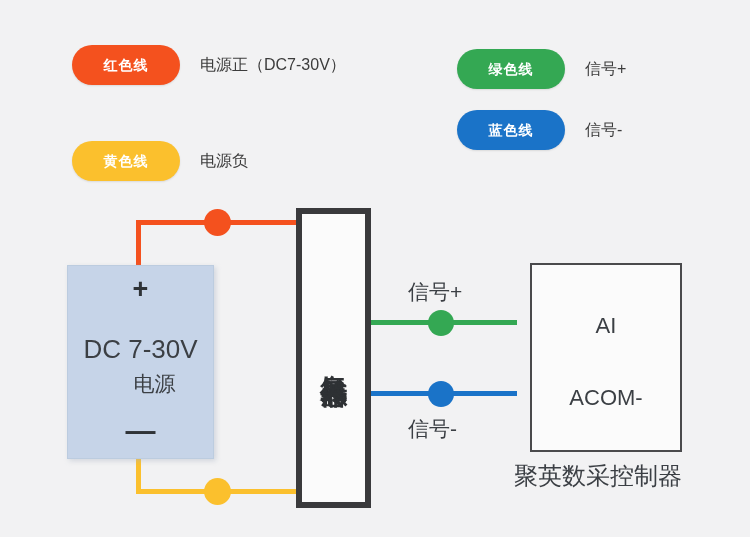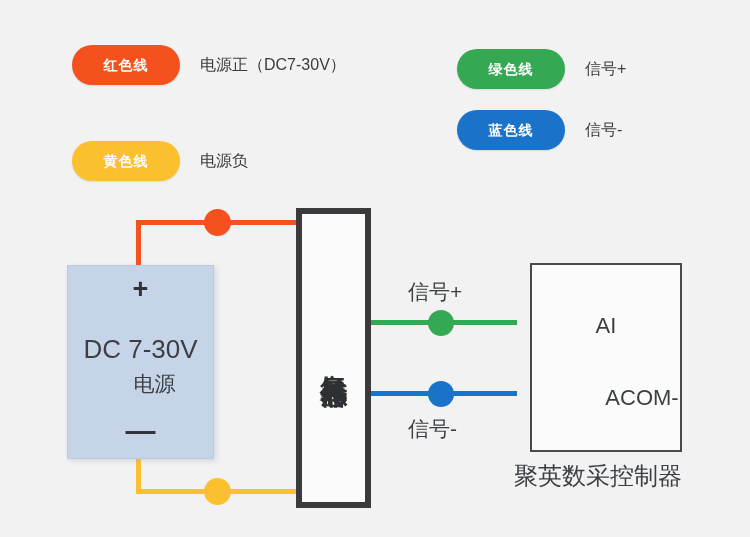--- a/index.html
+++ b/index.html
@@ -106,21 +106,21 @@
     box-sizing: border-box;
   }
   .ctrl-term {
     position: absolute;
     left: 0; width: 100%;
     text-align: center;
     font-size: 22px;
     color: #3b3f44;
   }
   .ctrl-term.ai { top: 48px; }
-  .ctrl-term.acom { top: 120px; padding-left: 36px; }
+  .ctrl-term.acom { top: 120px; }
   .controller-caption {
     position: absolute;
     left: 498px; top: 460px;
     width: 200px;
     text-align: center;
     font-size: 24px;
     color: #3b3f44;
   }
 
   

